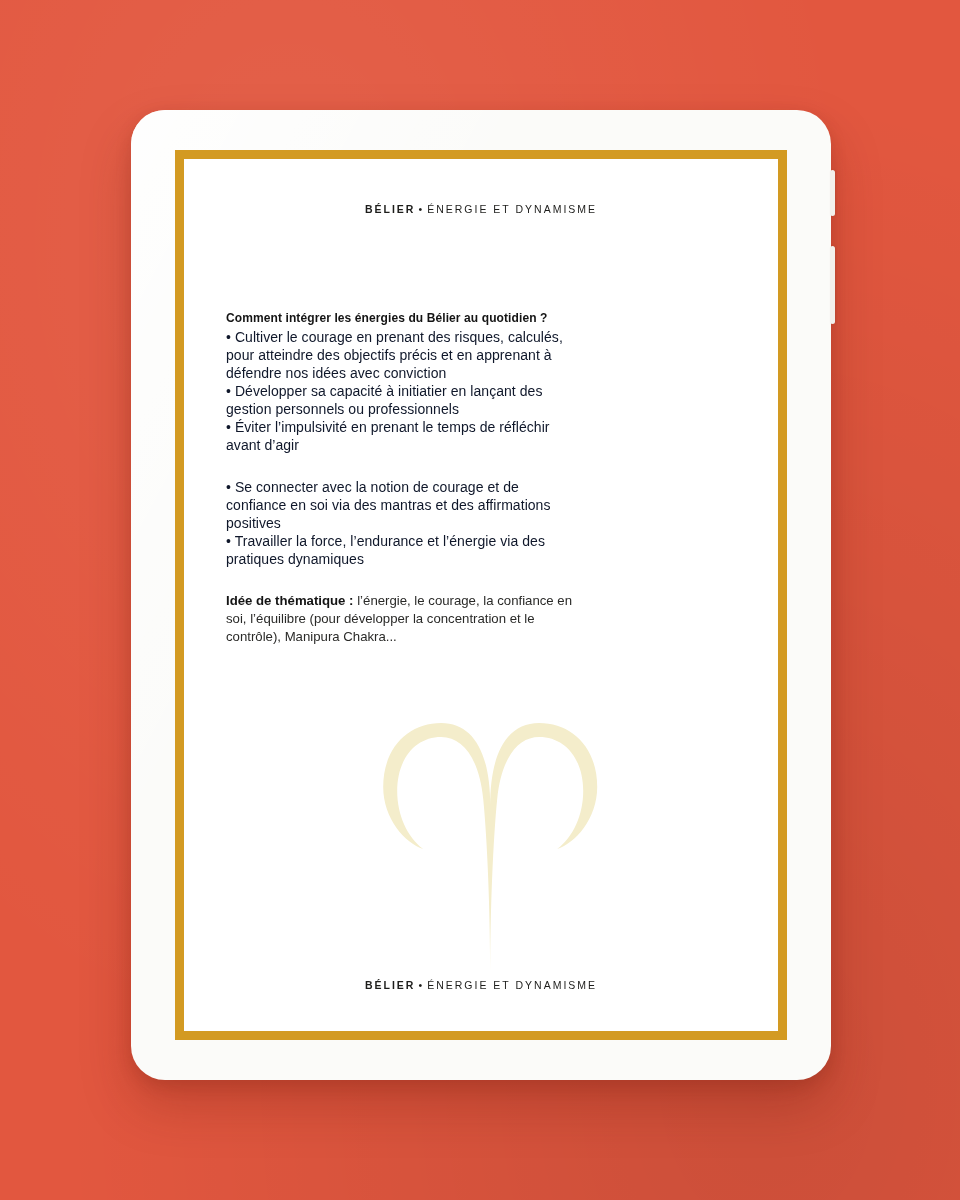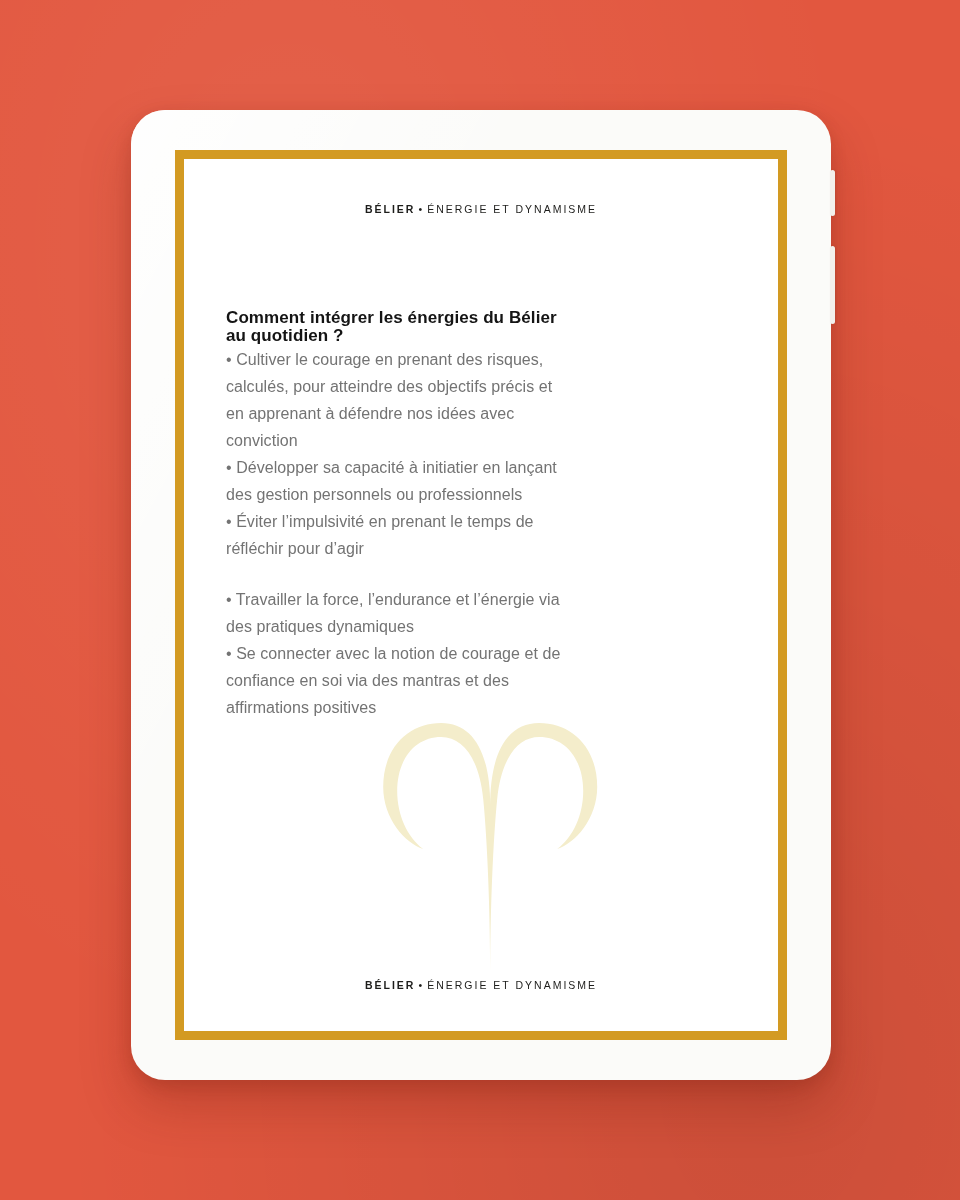--- a/index.html
+++ b/index.html
@@ -111,30 +111,30 @@
     position: absolute;
     left: 42px;
     top: 150px;
     width: 348px;
     z-index: 3;
   }
   .block { margin-bottom: 24px; }
   .block:last-child { margin-bottom: 0; }
   .q-title {
     font-weight: 700;
-    font-size: 17px;
+    font-size: 12px;
     line-height: 18px;
     color: #141414;
     margin-bottom: 1px;
     letter-spacing: 0.1px;
   }
   .line {
-    font-size: 16px;
-    line-height: 27px;
-    color: #737373;
+    font-size: 14px;
+    line-height: 18px;
+    color: #0f172a;
     letter-spacing: 0.05px;
   }
   .idea .lead { font-weight: 700; color: #141414; }
   .idea-text {
     font-size: 13.2px;
     line-height: 18.2px;
     color: #2a2a28;
   }
 </style>
 </head>
@@ -156,28 +156,34 @@
       <div class="header-run">
         <span class="run-sign">BÉLIER</span><span class="run-sep">•</span><span class="run-tag">ÉNERGIE ET DYNAMISME</span>
       </div>
 
       <div class="content">
 
         <div class="block">
           <div class="q-title">Comment intégrer les énergies du Bélier au quotidien ?</div>
           <div class="line">• Cultiver le courage en prenant des risques, calculés, pour atteindre des objectifs précis et en apprenant à défendre nos idées avec conviction</div>
           <div class="line">• Développer sa capacité à initiatier en lançant des gestion personnels ou professionnels</div>
-          <div class="line">• Éviter l’impulsivité en prenant le temps de réfléchir pour d’agir</div>
+          <div class="line">• Éviter l’impulsivité en prenant le temps de réfléchir avant d’agir</div>
         </div>
 
         <div class="block">
+          <div class="line">• Se connecter avec la notion de courage et de confiance en soi via des mantras et des affirmations positives</div>
           <div class="line">• Travailler la force, l’endurance et l’énergie via des pratiques dynamiques</div>
-          <div class="line">• Se connecter avec la notion de courage et de confiance en soi via des mantras et des affirmations positives</div>
         </div>
 
+        <div class="block idea">
+          <div class="idea-text">
+            <span class="lead">Idée de thématique :</span>
+            <span>l’énergie, le courage, la confiance en soi, l’équilibre (pour développer la concentration et le contrôle), Manipura Chakra...</span>
+          </div>
+        </div>
 
       </div>
 
       <div class="footer-run">
         <span class="run-sign">BÉLIER</span><span class="run-sep">•</span><span class="run-tag">ÉNERGIE ET DYNAMISME</span>
       </div>
 
     </div>
     <div class="gold-frame"></div>
   </div>

